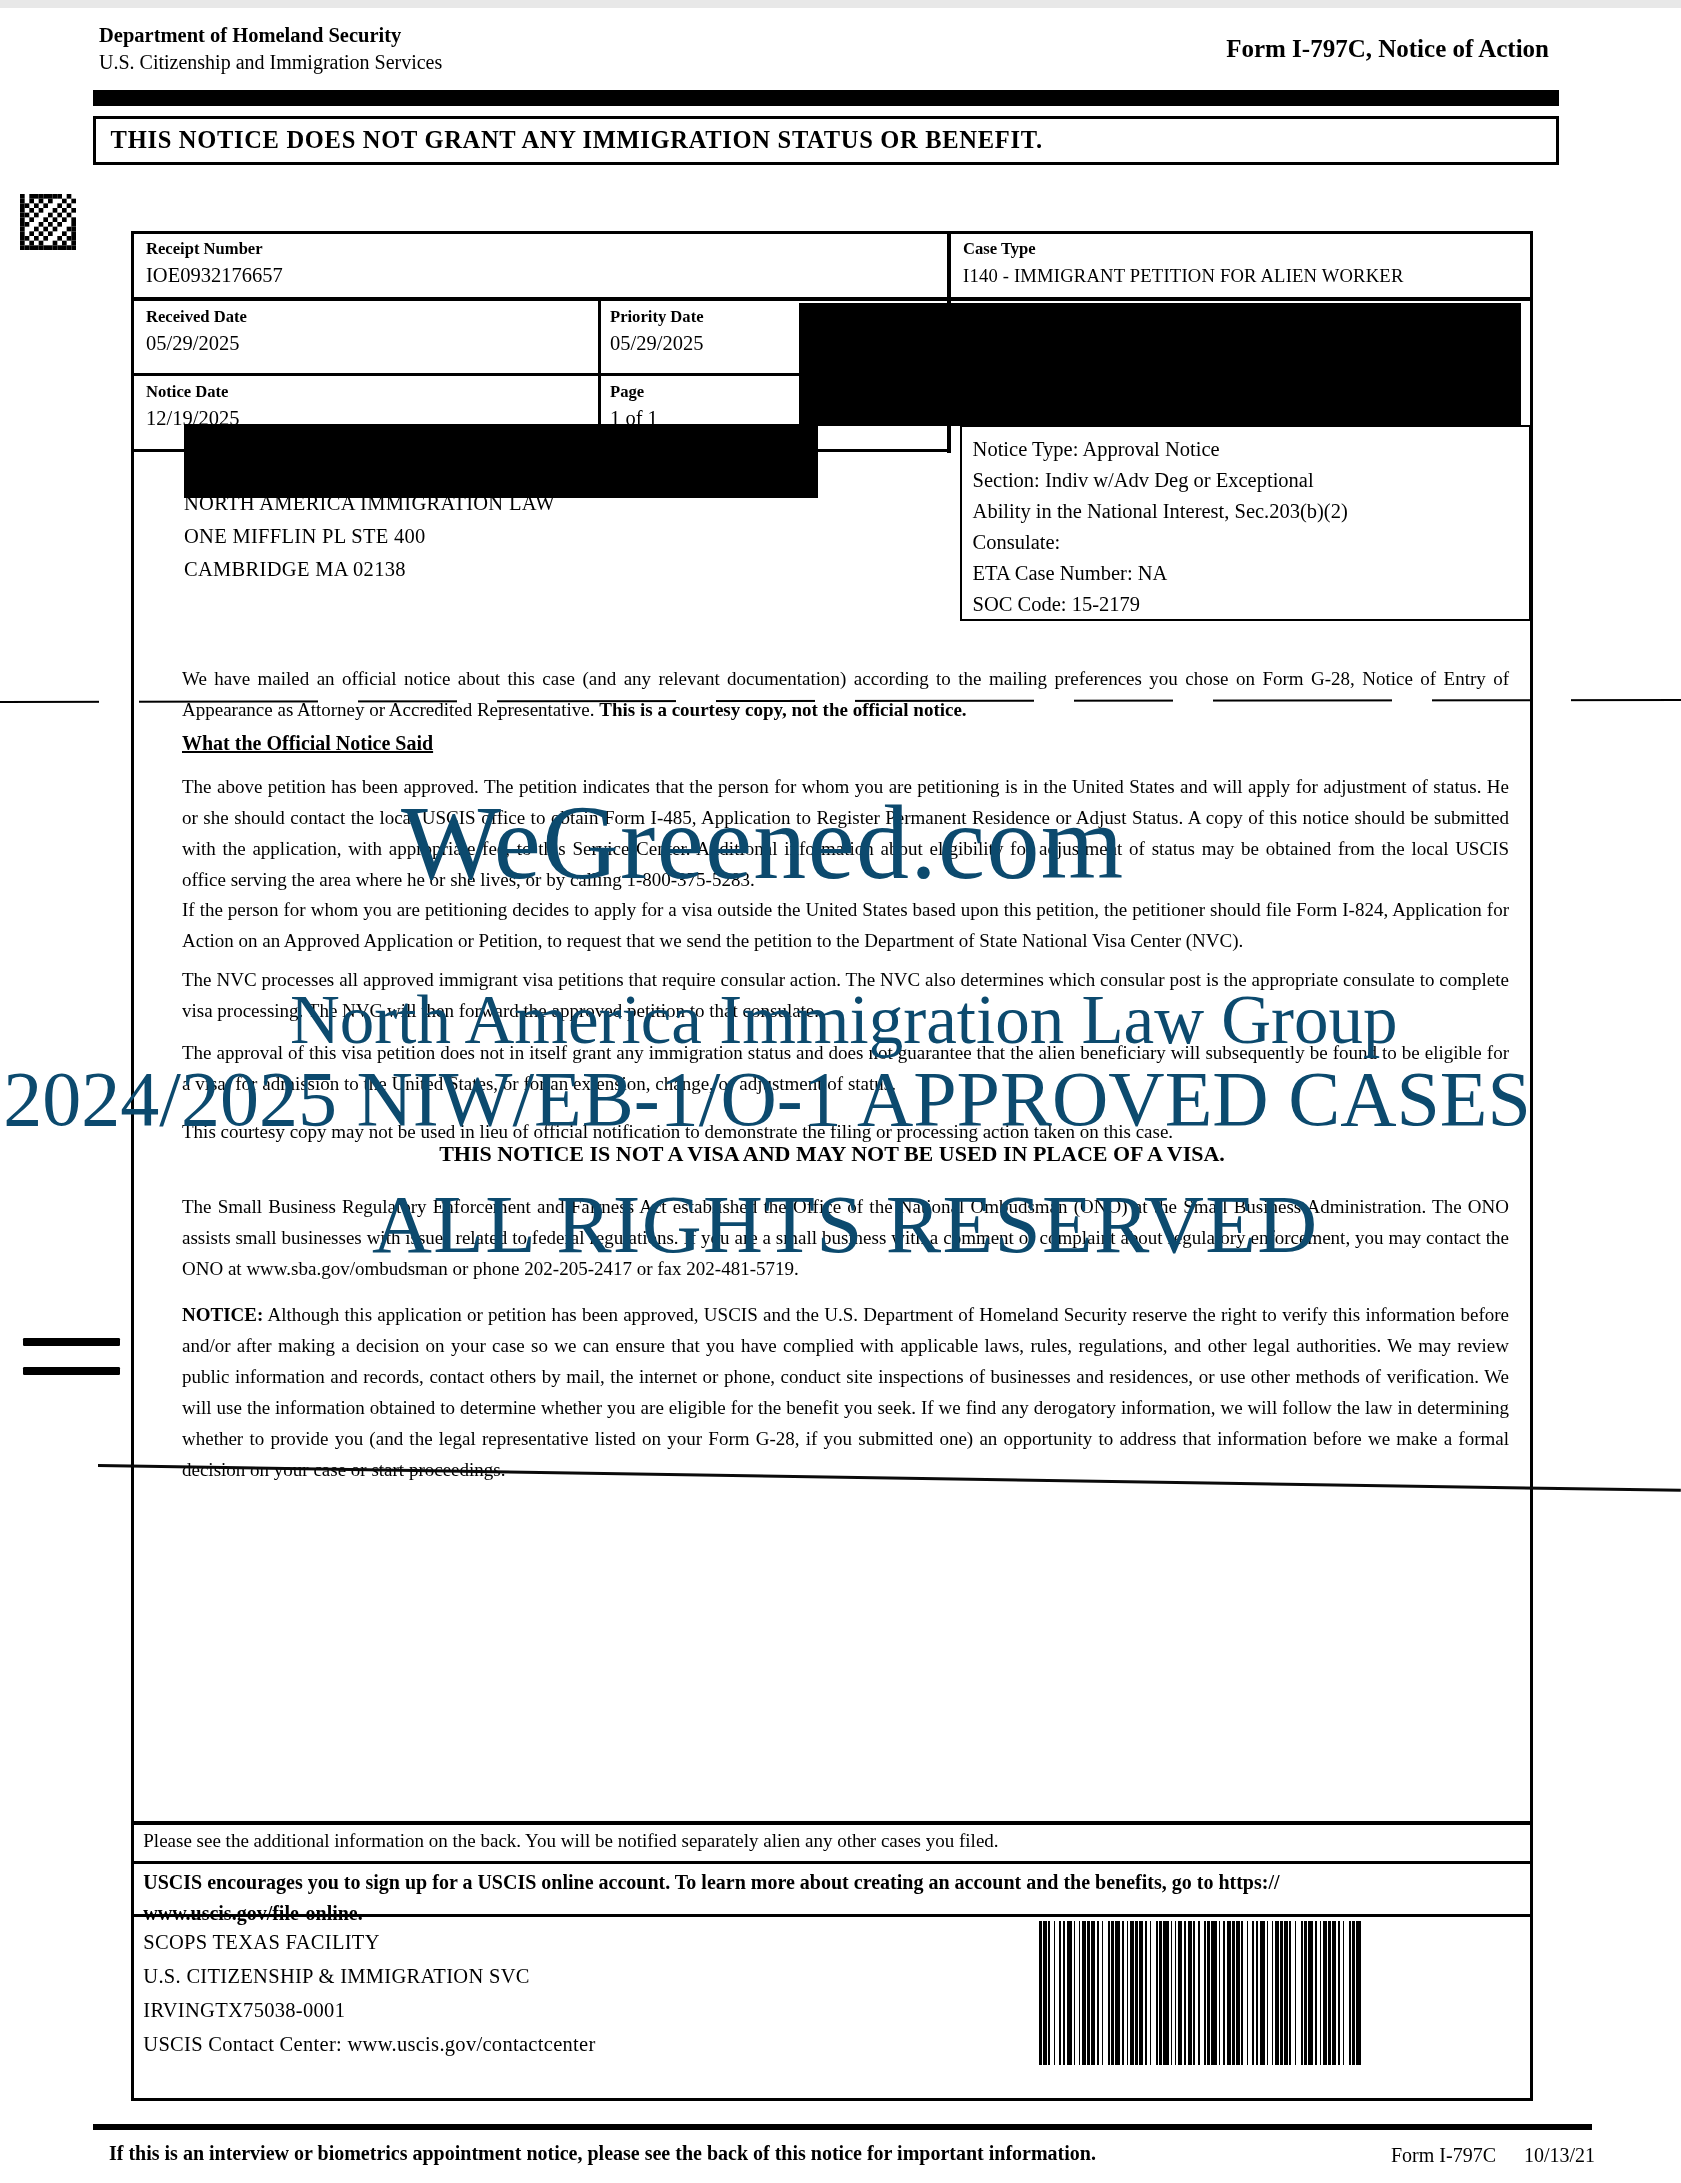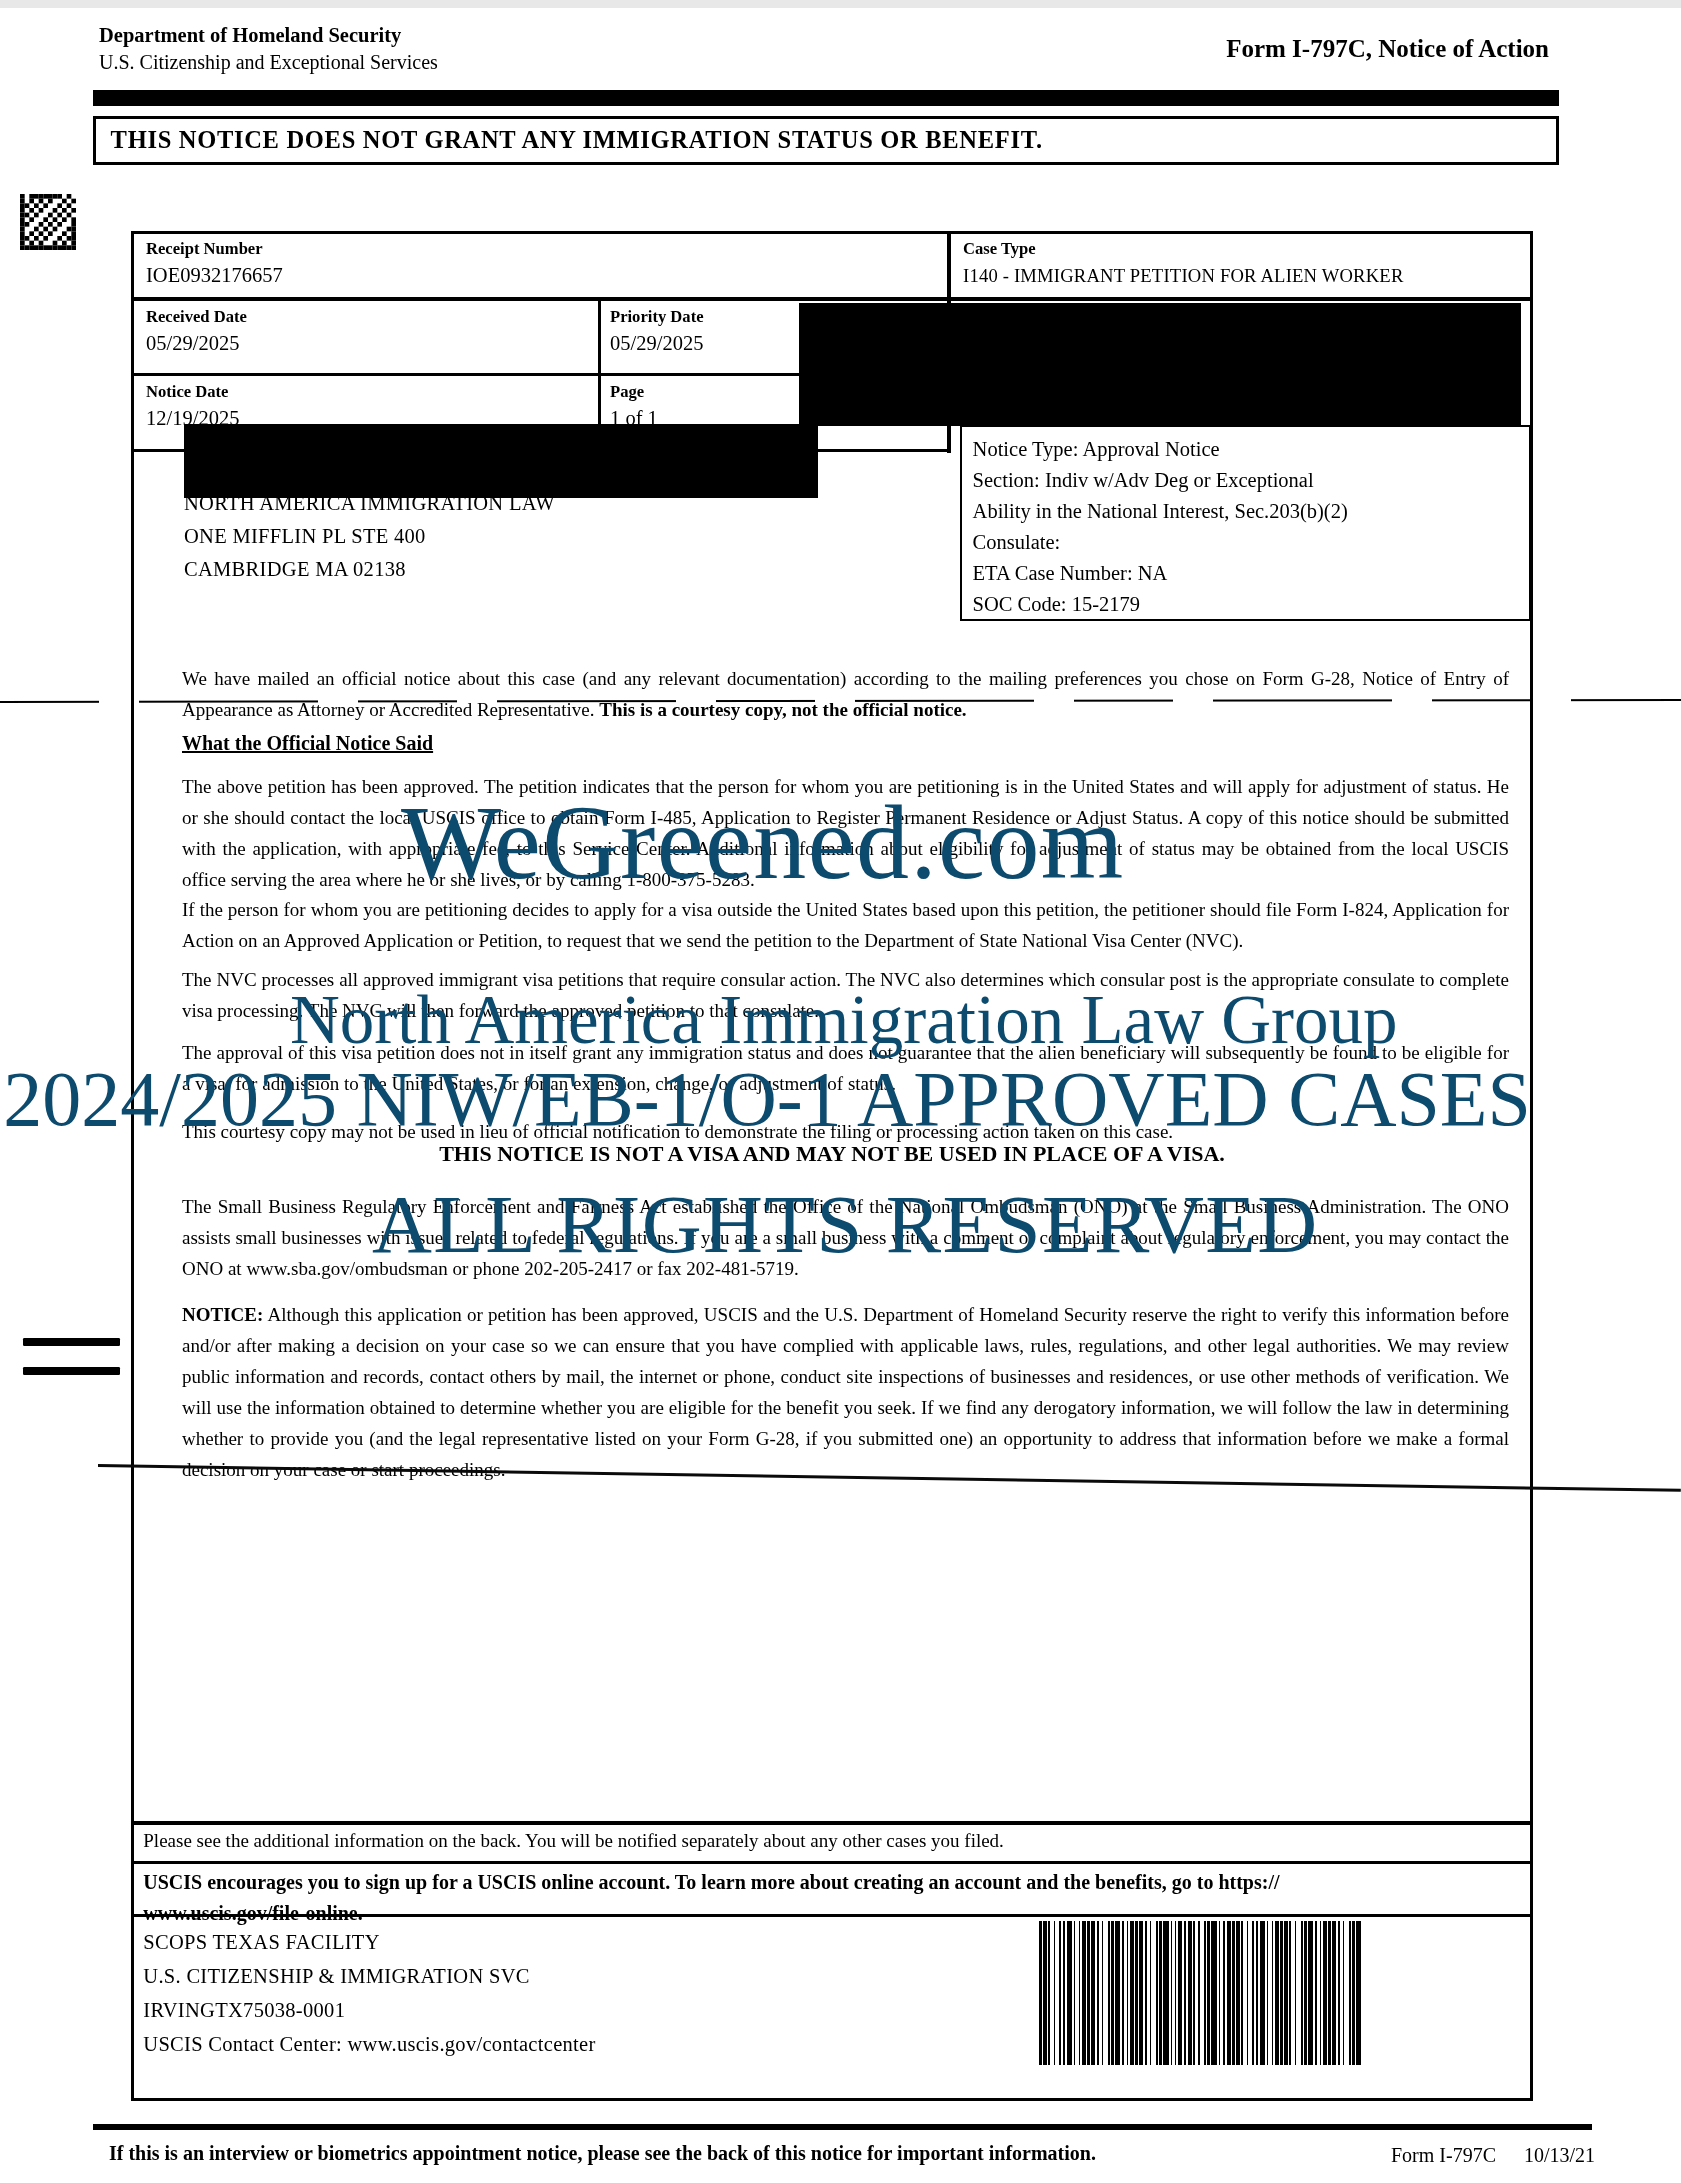--- a/index.html
+++ b/index.html
@@ -62,21 +62,21 @@
   .barcode1d{left:905px;top:1687px;width:323px;height:144px;display:flex;align-items:stretch;}
   .barcode1d i{display:block;height:100%;}
 </style>
 </head>
 <body>
 
 <div class="page">
 
   <div class="abs" style="left:99px;top:16px;">
     <div class="agency-l1">Department of Homeland Security</div>
-    <div class="agency-l2">U.S. Citizenship and Exceptional Services</div>
+    <div class="agency-l2">U.S. Citizenship and Immigration Services</div>
   </div>
   <div class="abs form-title" style="right:133px;top:26.5px;">Form I-797C, Notice of Action</div>
   <div class="abs topbar"></div>
   <div class="abs banner">
     <span>THIS NOTICE DOES NOT GRANT ANY IMMIGRATION STATUS OR BENEFIT.</span>
   </div>
 
   <svg class="abs" style="left:20px;top:186px;" width="56" height="56" id="dm" viewBox="0 0 84 84">
       <rect x="0" y="0" width="7" height="7" fill="#000"></rect>
       <rect x="14" y="0" width="7" height="7" fill="#000"></rect>
@@ -222,21 +222,21 @@
     <div class="abs para" style="top:730px;">The NVC processes all approved immigrant visa petitions that require consular action. The NVC also determines which consular post is the appropriate consulate to complete visa processing. The NVC will then forward the approved petition to that consulate.</div>
     <div class="abs para" style="top:803px;">The approval of this visa petition does not in itself grant any immigration status and does not guarantee that the alien beneficiary will subsequently be found to be eligible for a visa, for admission to the United States, or for an extension, change, or adjustment of status.</div>
     <div class="abs para" style="top:882px;">This courtesy copy may not be used in lieu of official notification to demonstrate the filing or processing action taken on this case.</div>
     <div class="abs center-bold" style="top:907px;">THIS NOTICE IS NOT A VISA AND MAY NOT BE USED IN PLACE OF A VISA.</div>
     <div class="abs para" style="top:957px;">The Small Business Regulatory Enforcement and Fairness Act established the Office of the National Ombudsman (ONO) at the Small Business Administration. The ONO assists small businesses with issues related to federal regulations. If you are a small business with a comment or complaint about regulatory enforcement, you may contact the ONO at www.sba.gov/ombudsman or phone 202-205-2417 or fax 202-481-5719.</div>
     <div class="abs para" style="top:1065px;">
       <b>NOTICE:</b><span> Although this application or petition has been approved, USCIS and the U.S. Department of Homeland Security reserve the right to verify this information before and/or after making a decision on your case so we can ensure that you have complied with applicable laws, rules, regulations, and other legal authorities. We may review public information and records, contact others by mail, the internet or phone, conduct site inspections of businesses and residences, or use other methods of verification. We will use the information obtained to determine whether you are eligible for the benefit you seek. If we find any derogatory information, we will follow the law in determining whether to provide you (and the legal representative listed on your Form G-28, if you submitted one) an opportunity to address that information before we make a formal decision on your case or start proceedings.</span>
     </div>
 
     <div class="abs hline" style="top:1587px;left:0;width:100%;height:4px;"></div>
-    <div class="abs row-text" style="left:9.3px;top:1596px;">Please see the additional information on the back. You will be notified separately about any other cases you filed.</div>
+    <div class="abs row-text" style="left:9.3px;top:1596px;">Please see the additional information on the back. You will be notified separately alien any other cases you filed.</div>
     <div class="abs hline" style="top:1627px;left:0;width:100%;"></div>
     <div class="abs row-text-bold" style="left:9.3px;top:1633px;">USCIS encourages you to sign up for a USCIS online account. To learn more about creating an account and the benefits, go to https://</div>
     <div class="abs row-text-bold" style="left:9.3px;top:1664px;">www.uscis.gov/file-online.</div>
     <div class="abs hline" style="top:1680px;left:0;width:100%;"></div>
     <div class="abs addr" style="left:9.3px;top:1691px;">
       <div>SCOPS TEXAS FACILITY</div>
       <div>U.S. CITIZENSHIP &amp; IMMIGRATION SVC</div>
       <div>IRVINGTX75038-0001</div>
       <div>USCIS Contact Center: www.uscis.gov/contactcenter</div>
     </div>

